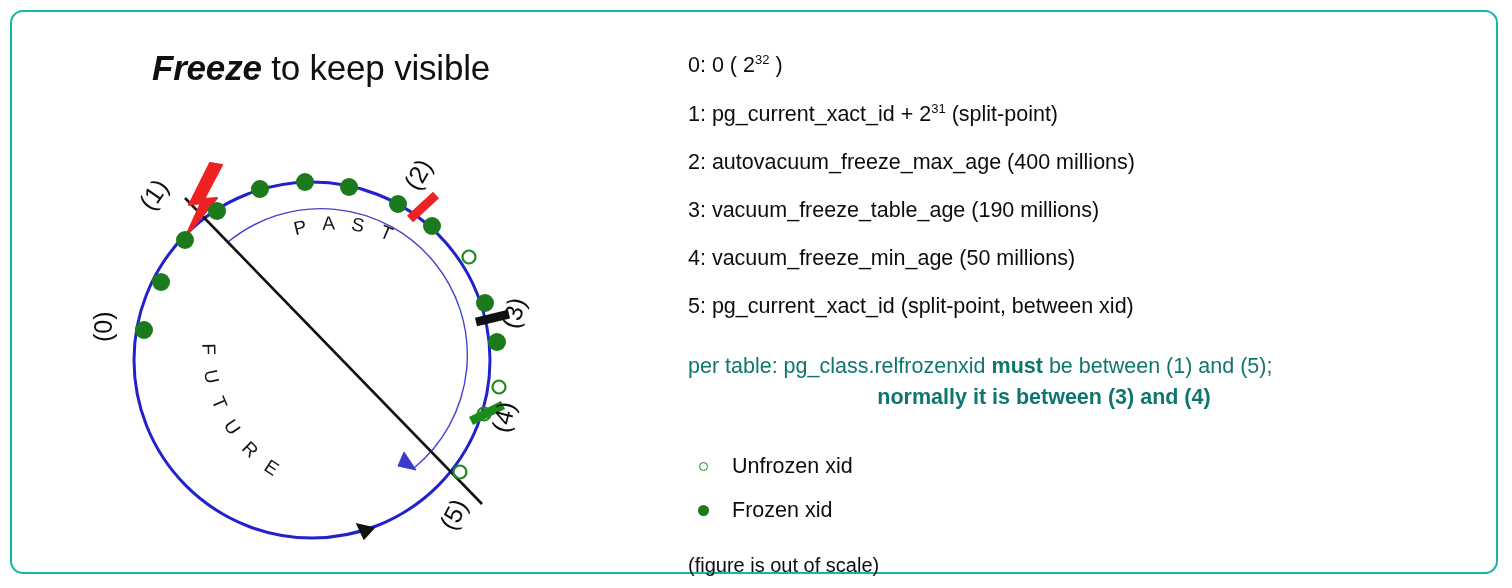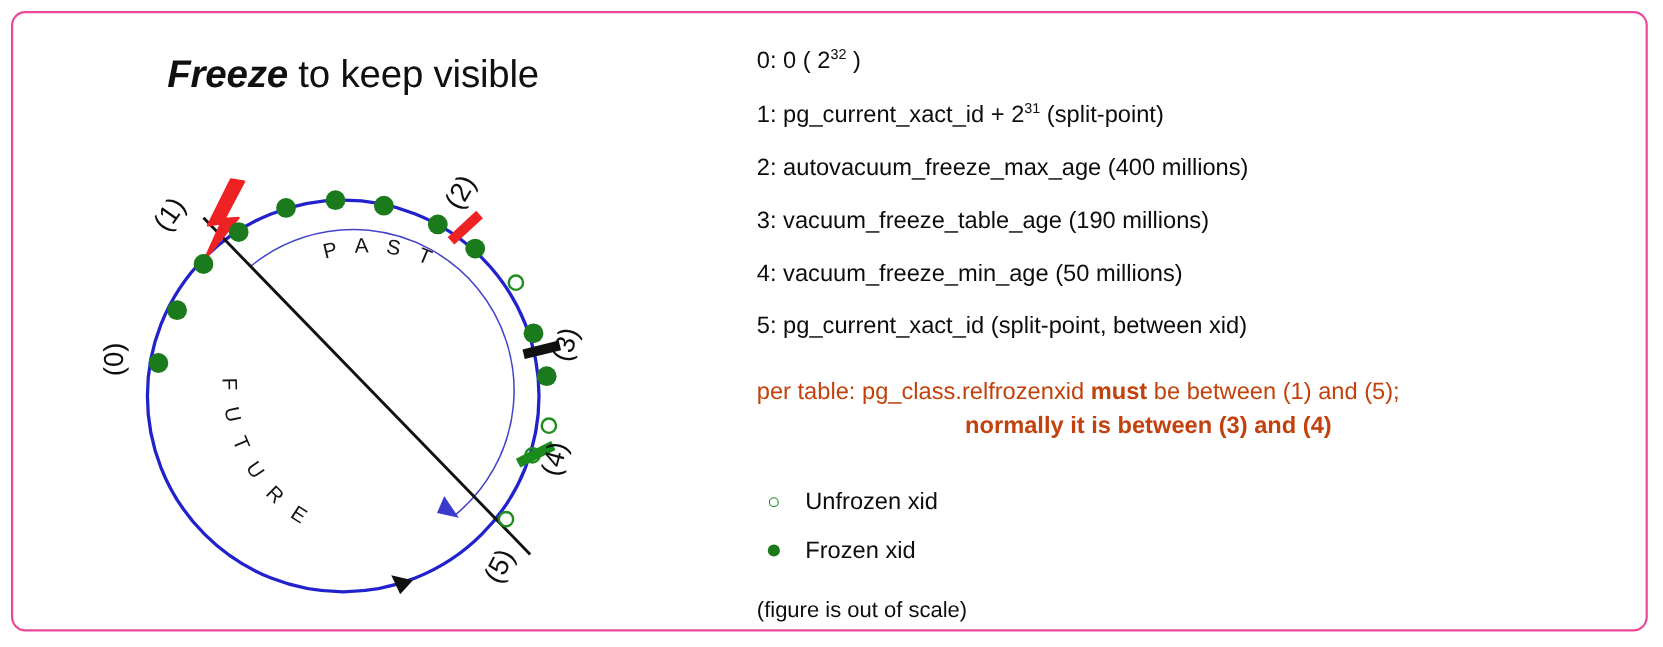--- a/index.html
+++ b/index.html
@@ -1,27 +1,27 @@
 <!DOCTYPE html>
 <html><head>
 <meta charset="utf-8">
 <style>
   html,body{margin:0;padding:0;background:#fff;}
   body{width:1512px;height:588px;font-family:"Liberation Sans",sans-serif;overflow:hidden;}
   #frame{position:absolute;left:10px;top:10px;width:1488px;height:564px;
-         border:2px solid #ec4899;border-radius:13px;box-sizing:border-box;background:#fff;padding-left:12px;}
+         border:2px solid #14b8a6;border-radius:13px;box-sizing:border-box;background:#fff;padding-left:12px;}
   #figure{position:absolute;left:0;top:0;width:660px;height:560px;}
   #title{position:absolute;left:140px;top:36px;width:480px;font-size:35px;color:#101010;
          letter-spacing:-0.2px;white-space:nowrap;}
   #title .em{font-weight:bold;font-style:italic;}
   #diagram{position:absolute;left:0;top:0;}
   #panel{position:absolute;left:668px;top:24px;width:800px;height:520px;}
-  .line{font-size:21.5px;color:#0d0d0d;margin:6px 0 23px 8px;white-space:nowrap;}
+  .line{font-size:21.5px;color:#0d0d0d;margin:16px 0 23px 8px;white-space:nowrap;}
   .line sup{font-size:13px;vertical-align:super;}
-  .pertable{font-size:21.5px;color:#c2410c;margin:32px 0 0 8px;line-height:1.45;}
+  .pertable{font-size:21.5px;color:#0f766e;margin:32px 0 0 8px;line-height:1.45;}
   .pertable .ctr{display:block;text-align:center;width:712px;font-weight:bold;}
   .pertable b{font-weight:bold;}
   .legend{margin:36px 0 0 8px;text-align:right;}
   .legrow{display:flex;align-items:center;height:34px;margin-bottom:10px;}
   .swatch{width:30px;display:flex;justify-content:center;align-items:center;}
   .dot-open{width:9px;height:9px;border-radius:50%;border:1.8px solid #1e8c1e;box-sizing:border-box;}
   .dot-fill{width:11px;height:11px;border-radius:50%;background:#1b7a1b;}
   .legtext{font-size:21.5px;color:#0d0d0d;margin-left:14px;}
   .note{font-size:20px;color:#0d0d0d;margin:26px 0 0 8px;}
   .arc-label{font-size:19px;fill:#151515;letter-spacing:5.5px;font-family:"Liberation Sans",sans-serif;}

